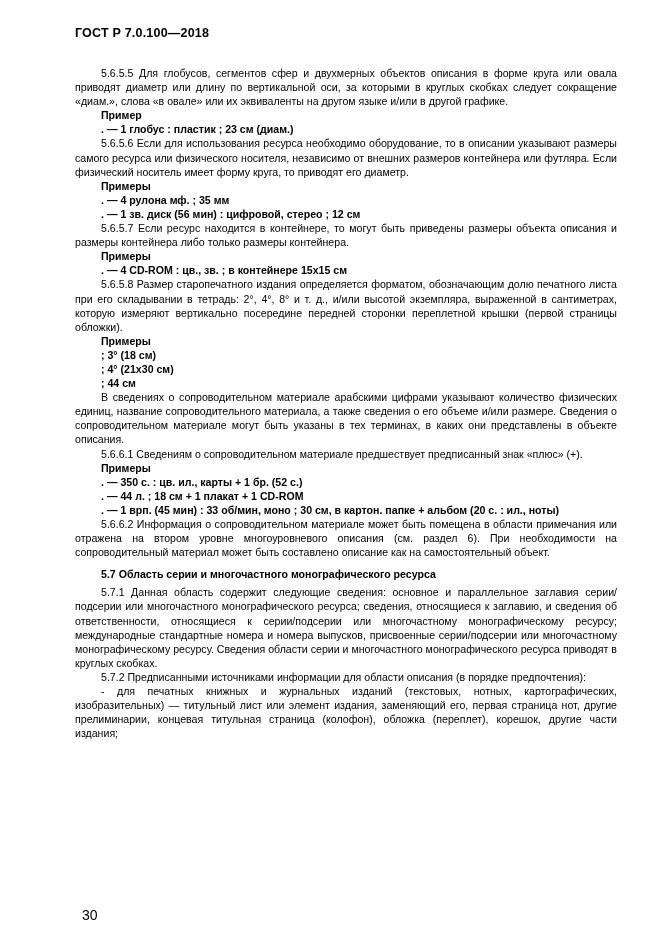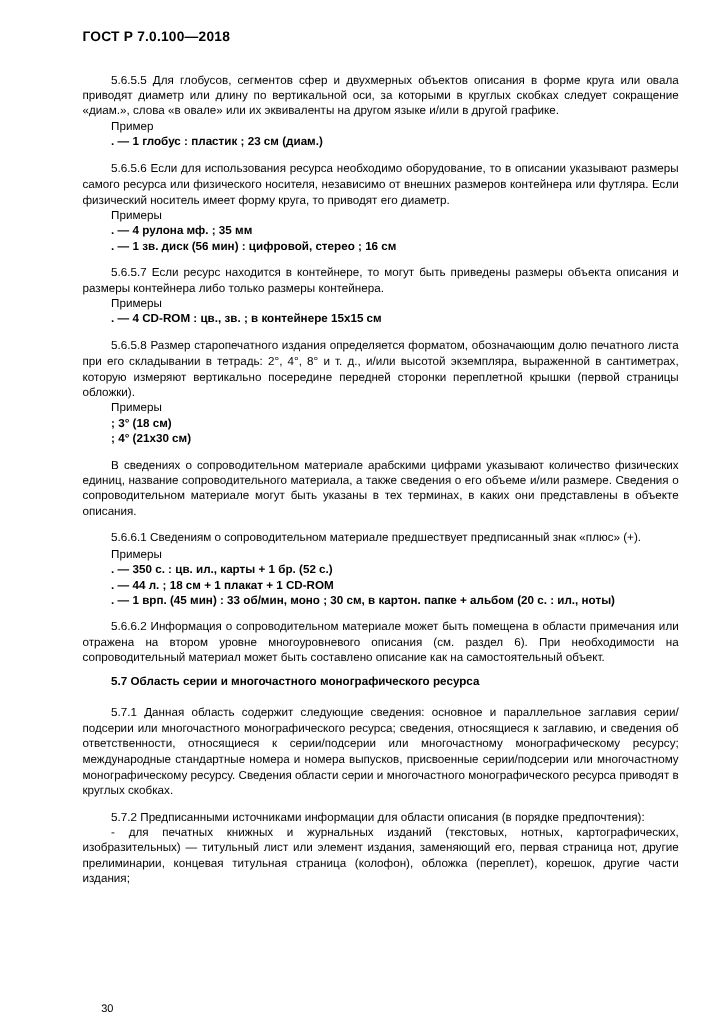--- a/index.html
+++ b/index.html
@@ -33,24 +33,23 @@
   .body-text {
     font-size: 10.6px;
     line-height: 14.1px;
     text-align: justify;
   }
   p {
     margin: 0;
   }
   .para {
     text-indent: 26px;
-    margin-top: 10px;
   }
   .lbl {
-    font-weight: normal;
+    font-weight: bold;
     text-indent: 26px;
     margin-top: 0;
   }
   .ex {
     font-weight: bold;
     text-indent: 26px;
   }
   .subhead {
     font-weight: bold;
     text-indent: 26px;
@@ -63,50 +62,51 @@
     height: 8px;
   }
   .gap-sm {
     height: 4px;
   }
   .dash {
     text-indent: 26px;
   }
   .pagenum {
     position: absolute;
-    left: 92px;
+    left: 82px;
     bottom: 12px;
-    font-size: 10px;
+    font-size: 14px;
   }
 </style>
 </head>
 <body>
 
 <div class="page">
   <div class="header">ГОСТ Р 7.0.100—2018</div>
 
   <div class="body-text">
 
     <p class="para">5.6.5.5 Для глобусов, сегментов сфер и двухмерных объектов описания в форме круга или овала приводят диаметр или длину по вертикальной оси, за которыми в круглых скобках следует сокращение «диам.», слова «в овале» или их эквиваленты на другом языке и/или в другой графике.</p>
     <p class="lbl">Пример</p>
     <p class="ex">. — 1 глобус : пластик ; 23 см (диам.)</p>
 
     <p class="para">5.6.5.6 Если для использования ресурса необходимо оборудование, то в описании указывают размеры самого ресурса или физического носителя, независимо от внешних размеров контейнера или футляра. Если физический носитель имеет форму круга, то приводят его диаметр.</p>
     <p class="lbl">Примеры</p>
     <p class="ex">. — 4 рулона мф. ; 35 мм</p>
-    <p class="ex">. — 1 зв. диск (56 мин) : цифровой, стерео ; 16 см</p>
+    <p class="ex">. — 1 зв. диск (56 мин) : цифровой, стерео ; 12 см</p>
 
     <p class="para">5.6.5.7 Если ресурс находится в контейнере, то могут быть приведены размеры объекта описания и размеры контейнера либо только размеры контейнера.</p>
     <p class="lbl">Примеры</p>
     <p class="ex">. — 4 CD-ROM : цв., зв. ; в контейнере 15х15 см</p>
 
     <p class="para">5.6.5.8 Размер старопечатного издания определяется форматом, обозначающим долю печатного листа при его складывании в тетрадь: 2°, 4°, 8° и т. д., и/или высотой экземпляра, выраженной в сантиметрах, которую измеряют вертикально посередине передней сторонки переплетной крышки (первой страницы обложки).</p>
     <p class="lbl">Примеры</p>
     <p class="ex">; 3° (18 см)</p>
     <p class="ex">; 4° (21х30 см)</p>
+    <p class="ex">; 44 см</p>
 
     <p class="para">В сведениях о сопроводительном материале арабскими цифрами указывают количество физических единиц, название сопроводительного материала, а также сведения о его объеме и/или размере. Сведения о сопроводительном материале могут быть указаны в тех терминах, в каких они представлены в объекте описания.</p>
     <p class="para">5.6.6.1 Сведениям о сопроводительном материале предшествует предписанный знак «плюс» (+).</p>
     <p class="lbl">Примеры</p>
     <p class="ex">. — 350 с. : цв. ил., карты + 1 бр. (52 с.)</p>
     <p class="ex">. — 44 л. ; 18 см + 1 плакат + 1 CD-ROM</p>
     <p class="ex">. — 1 врп. (45 мин) : 33 об/мин, моно ; 30 см, в картон. папке + альбом (20 с. : ил., ноты)</p>
     <p class="para">5.6.6.2 Информация о сопроводительном материале может быть помещена в области примечания или отражена на втором уровне многоуровневого описания (см. раздел 6). При необходимости на сопроводительный материал может быть составлено описание как на самостоятельный объект.</p>
 
     <div class="gap"></div>

